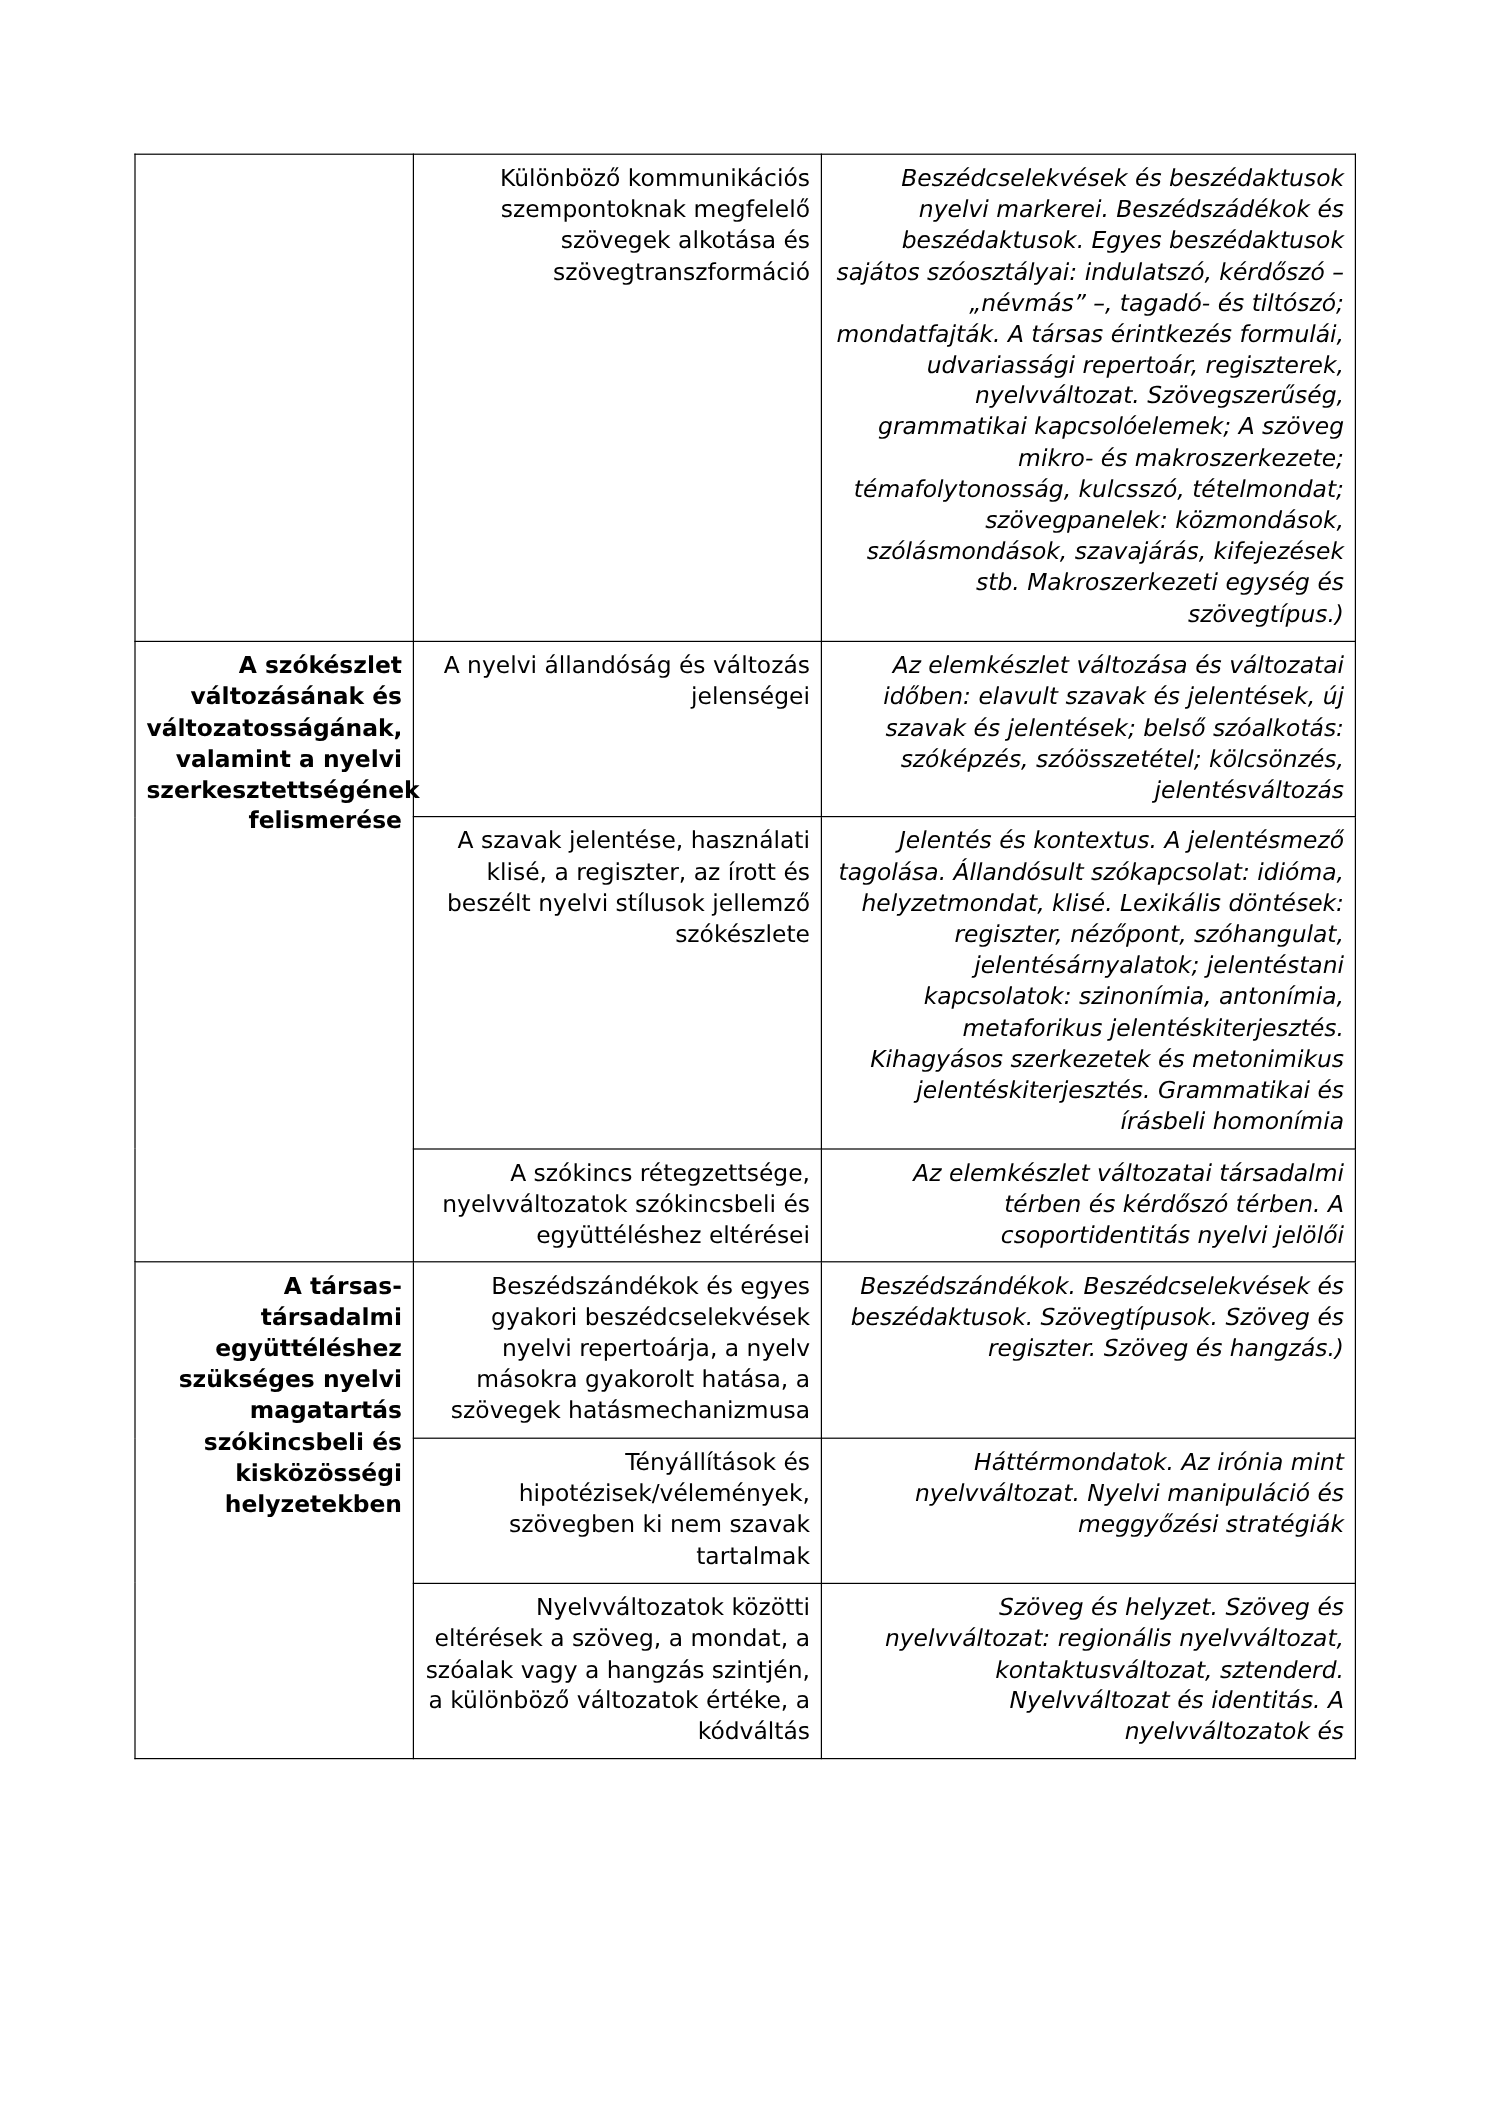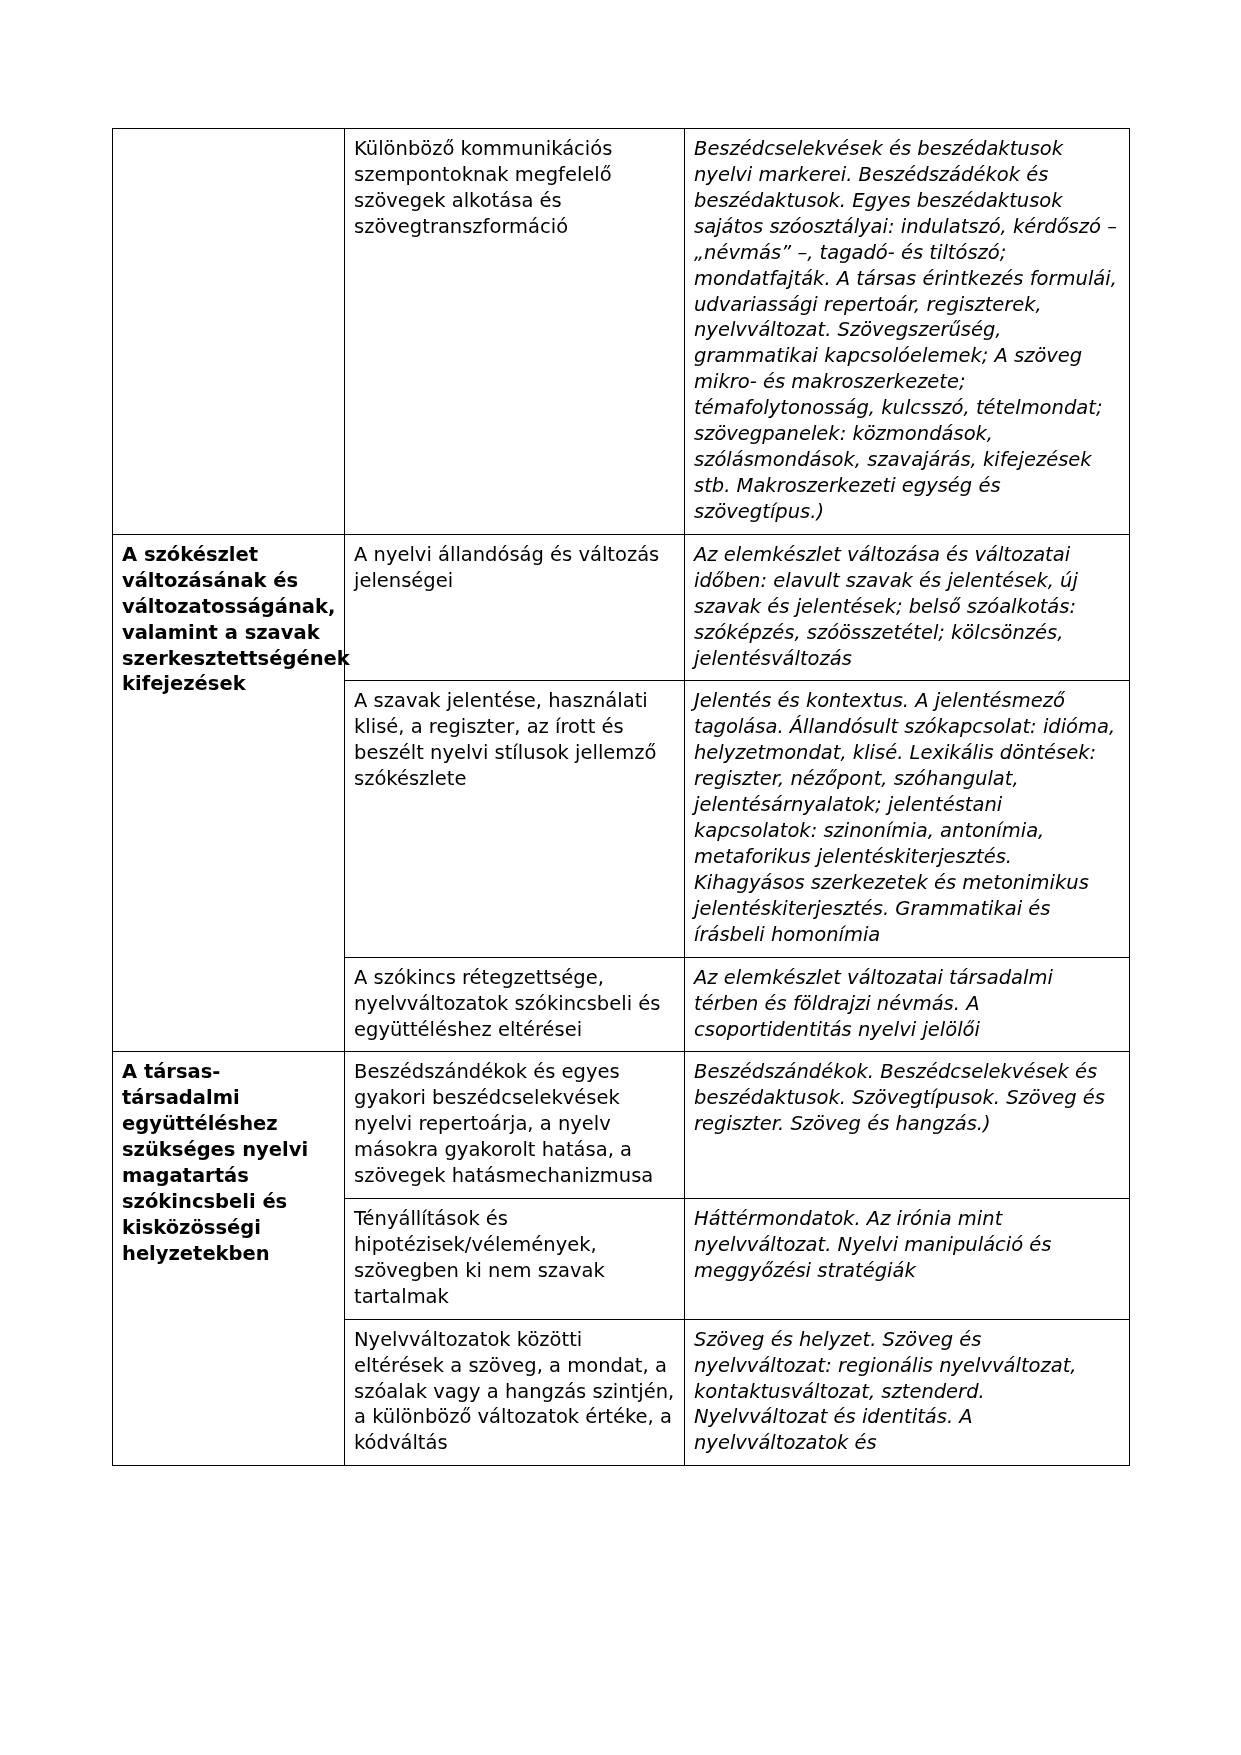--- a/index.html
+++ b/index.html
@@ -12,20 +12,21 @@
     min-height: 1755px;
     font-family: "DejaVu Sans", sans-serif;
     color: #000000;
   }
   .page {
     position: relative;
     width: 1241px;
     min-height: 1755px;
     box-sizing: border-box;
     padding: 128px 112px 0 112px;
+    text-align: right;
   }
   table.curriculum {
     border-collapse: collapse;
     width: 1017px;
     table-layout: fixed;
   }
   table.curriculum td {
     border: 1px solid #000000;
     vertical-align: top;
     padding: 7px 9px 9px 9px;
@@ -61,33 +62,33 @@
     </colgroup>
     <tbody>
 
       <tr>
         <td class="col-topic empty"></td>
         <td class="col-req">Különböző kommunikációs szempontoknak megfelelő szövegek alkotása és szövegtranszformáció</td>
         <td class="col-know">Beszédcselekvések és beszédaktusok nyelvi markerei. Beszédszádékok és beszédaktusok. Egyes beszédaktusok sajátos szóosztályai: indulatszó, kérdőszó – „névmás” –, tagadó- és tiltószó; mondatfajták. A társas érintkezés formulái, udvariassági repertoár, regiszterek, nyelvváltozat. Szövegszerűség, grammatikai kapcsolóelemek; A szöveg mikro- és makroszerkezete; témafolytonosság, kulcsszó, tételmondat; szövegpanelek: közmondások, szólásmondások, szavajárás, kifejezések stb. Makroszerkezeti egység és szövegtípus.)</td>
       </tr>
 
       <tr>
-        <td class="col-topic" rowspan="3">A szókészlet változásának és változatosságának, valamint a szavak szerkesztettségének kifejezések</td>
+        <td class="col-topic" rowspan="3">A szókészlet változásának és változatosságának, valamint a nyelvi szerkesztettségének felismerése</td>
         <td class="col-req">A nyelvi állandóság és változás jelenségei</td>
         <td class="col-know">Az elemkészlet változása és változatai időben: elavult szavak és jelentések, új szavak és jelentések; belső szóalkotás: szóképzés, szóösszetétel; kölcsönzés, jelentésváltozás</td>
       </tr>
 
       <tr>
         <td class="col-req">A szavak jelentése, használati klisé, a regiszter, az írott és beszélt nyelvi stílusok jellemző szókészlete</td>
         <td class="col-know">Jelentés és kontextus. A jelentésmező tagolása. Állandósult szókapcsolat: idióma, helyzetmondat, klisé. Lexikális döntések: regiszter, nézőpont, szóhangulat, jelentésárnyalatok; jelentéstani kapcsolatok: szinonímia, antonímia, metaforikus jelentéskiterjesztés. Kihagyásos szerkezetek és metonimikus jelentéskiterjesztés. Grammatikai és írásbeli homonímia</td>
       </tr>
 
       <tr>
         <td class="col-req">A szókincs rétegzettsége, nyelvváltozatok szókincsbeli és együttéléshez eltérései</td>
-        <td class="col-know">Az elemkészlet változatai társadalmi térben és földrajzi névmás. A csoportidentitás nyelvi jelölői</td>
+        <td class="col-know">Az elemkészlet változatai társadalmi térben és kérdőszó térben. A csoportidentitás nyelvi jelölői</td>
       </tr>
 
       <tr>
         <td class="col-topic" rowspan="3">A társas-társadalmi együttéléshez szükséges nyelvi magatartás szókincsbeli és kisközösségi helyzetekben</td>
         <td class="col-req">Beszédszándékok és egyes gyakori beszédcselekvések nyelvi repertoárja, a nyelv másokra gyakorolt hatása, a szövegek hatásmechanizmusa</td>
         <td class="col-know">Beszédszándékok. Beszédcselekvések és beszédaktusok. Szövegtípusok. Szöveg és regiszter. Szöveg és hangzás.)</td>
       </tr>
 
       <tr>
         <td class="col-req">Tényállítások és hipotézisek/vélemények, szövegben ki nem szavak tartalmak</td>

